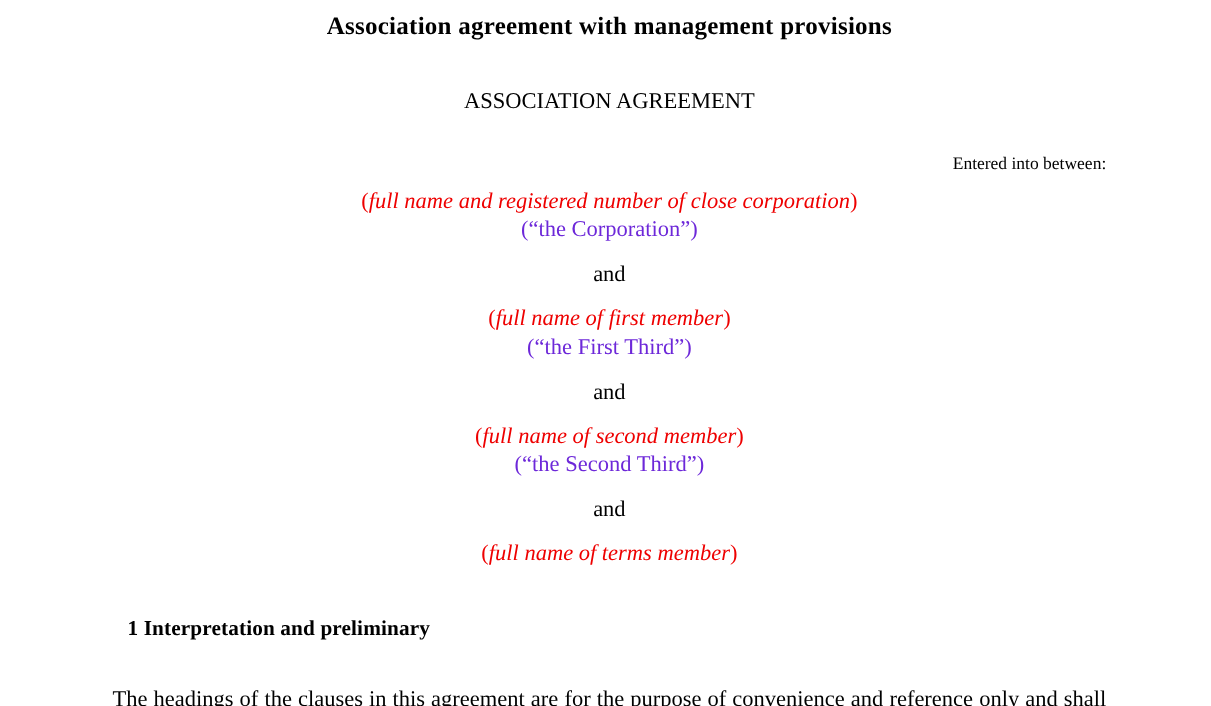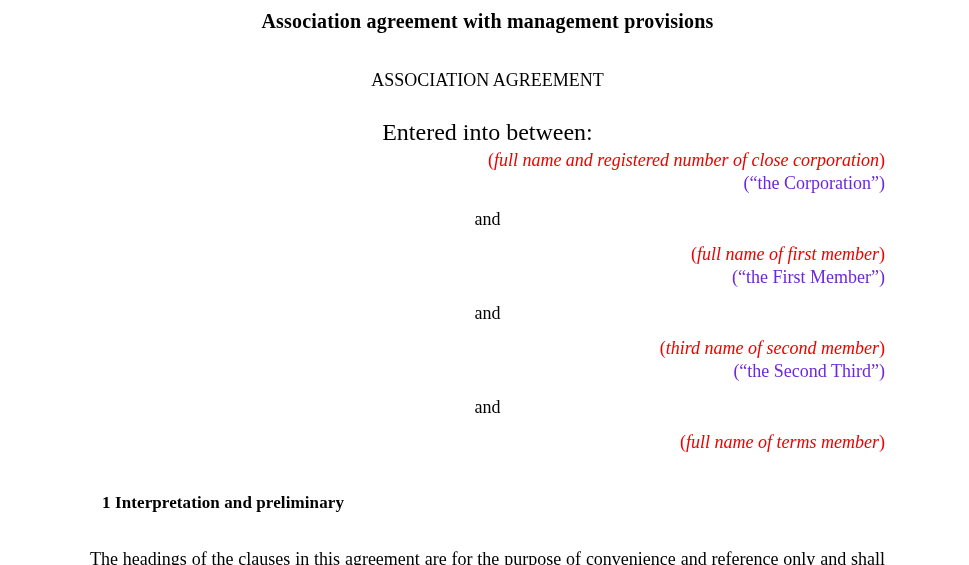--- a/index.html
+++ b/index.html
@@ -36,26 +36,26 @@
     margin: 16px;
     padding-top: 18px;
     text-align: center;
     font-size: 18px;
     font-weight: normal;
     line-height: 24px;
   }
   .intro-line {
     margin: 0;
     padding-top: 12px;
-    text-align: center;
-    font-size: 24px;
+    text-align: right;
+    font-size: 14px;
     line-height: 24px;
   }
   .party-block {
-    text-align: right;
+    text-align: center;
     font-size: 18px;
     line-height: 23px;
   }
   .party-block.first {
     padding-top: 5px;
   }
   .conjunction {
     text-align: center;
     font-size: 18px;
     line-height: 23px;
@@ -108,28 +108,28 @@
   <div class="party-block first">
     <div class="placeholder-line"><span class="paren">(</span><span class="ph-text">full name and registered number of close corporation</span><span class="paren">)</span></div>
     <div class="defined-line">(“the Corporation”)</div>
   </div>
 
   <div class="conjunction">and</div>
   <div class="blank-gap"></div>
 
   <div class="party-block">
     <div class="placeholder-line"><span class="paren">(</span><span class="ph-text">full name of first member</span><span class="paren">)</span></div>
-    <div class="defined-line">(“the First Member”)</div>
+    <div class="defined-line">(“the First Third”)</div>
   </div>
 
   <div class="conjunction">and</div>
   <div class="blank-gap"></div>
 
   <div class="party-block">
-    <div class="placeholder-line"><span class="paren">(</span><span class="ph-text">third name of second member</span><span class="paren">)</span></div>
+    <div class="placeholder-line"><span class="paren">(</span><span class="ph-text">full name of second member</span><span class="paren">)</span></div>
     <div class="defined-line">(“the Second Third”)</div>
   </div>
 
   <div class="conjunction">and</div>
   <div class="blank-gap"></div>
 
   <div class="party-block">
     <div class="placeholder-line"><span class="paren">(</span><span class="ph-text">full name of terms member</span><span class="paren">)</span></div>
   </div>
 

